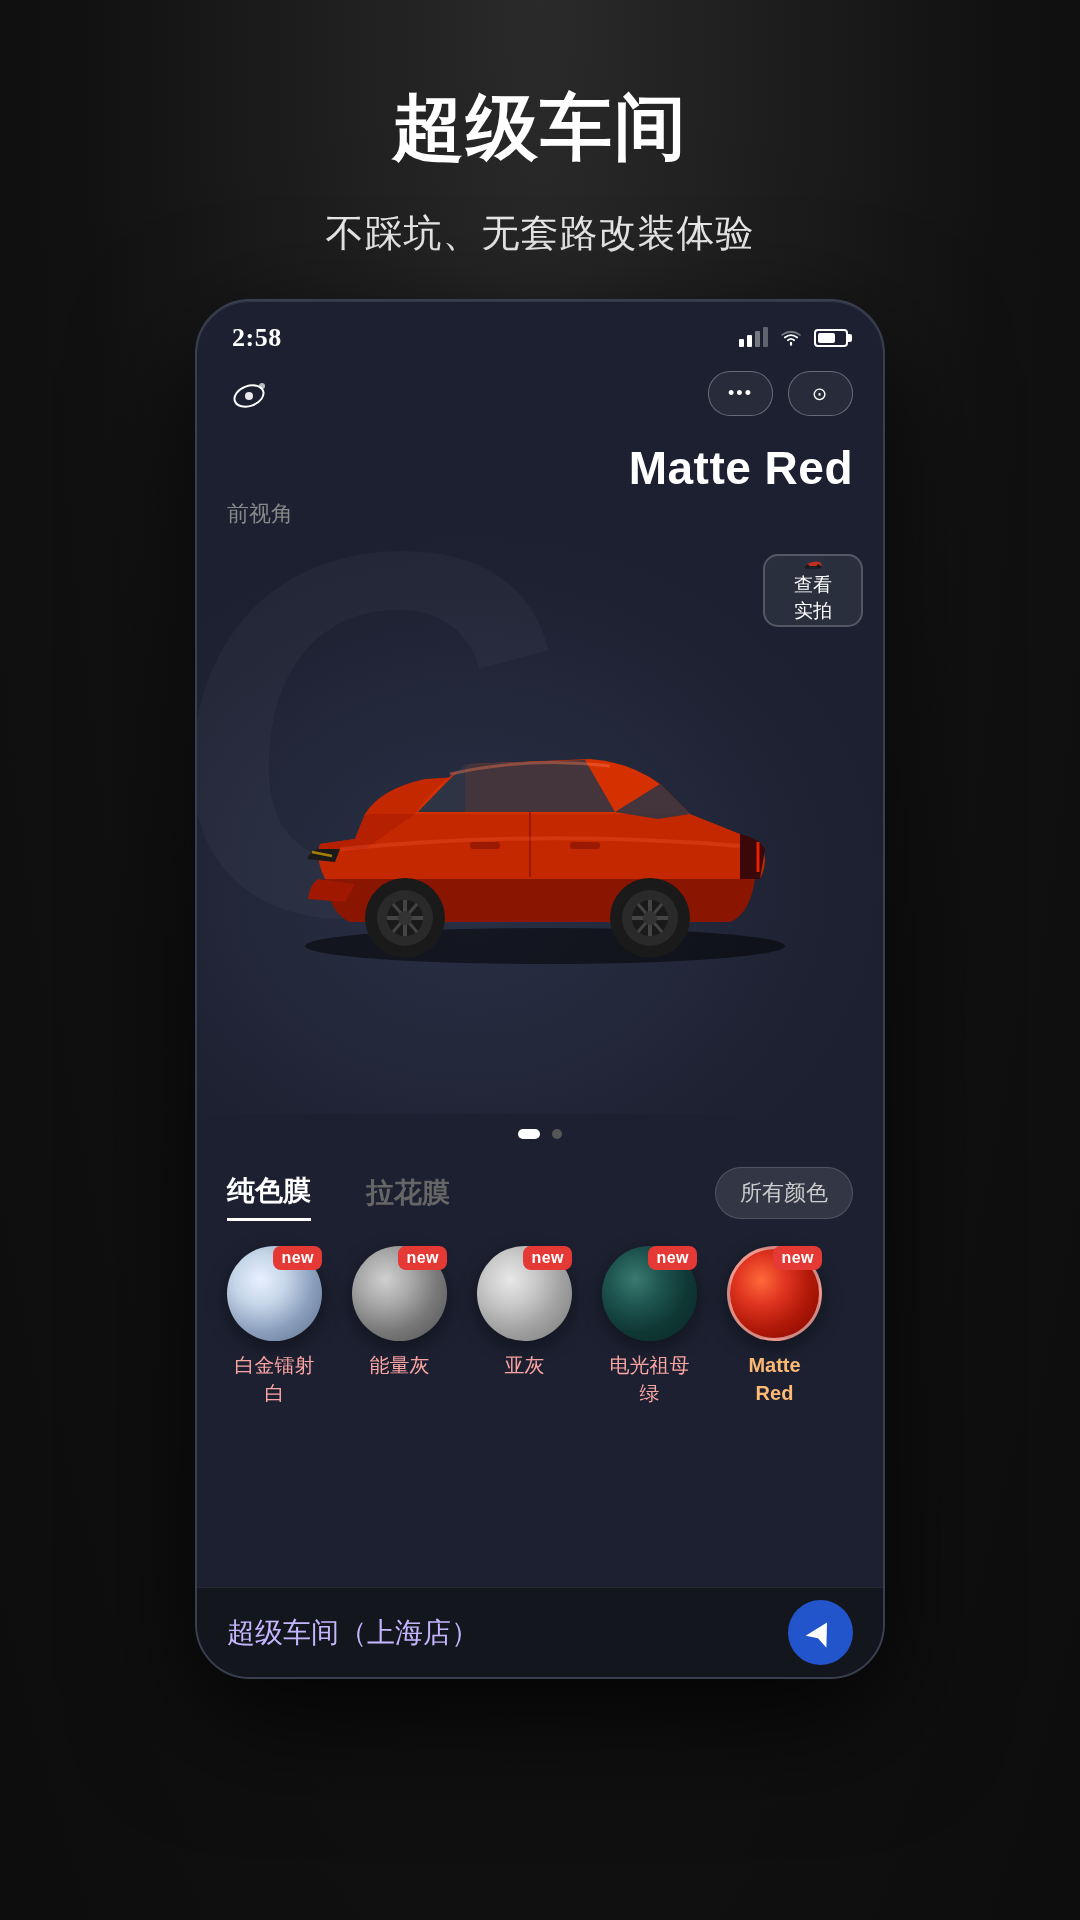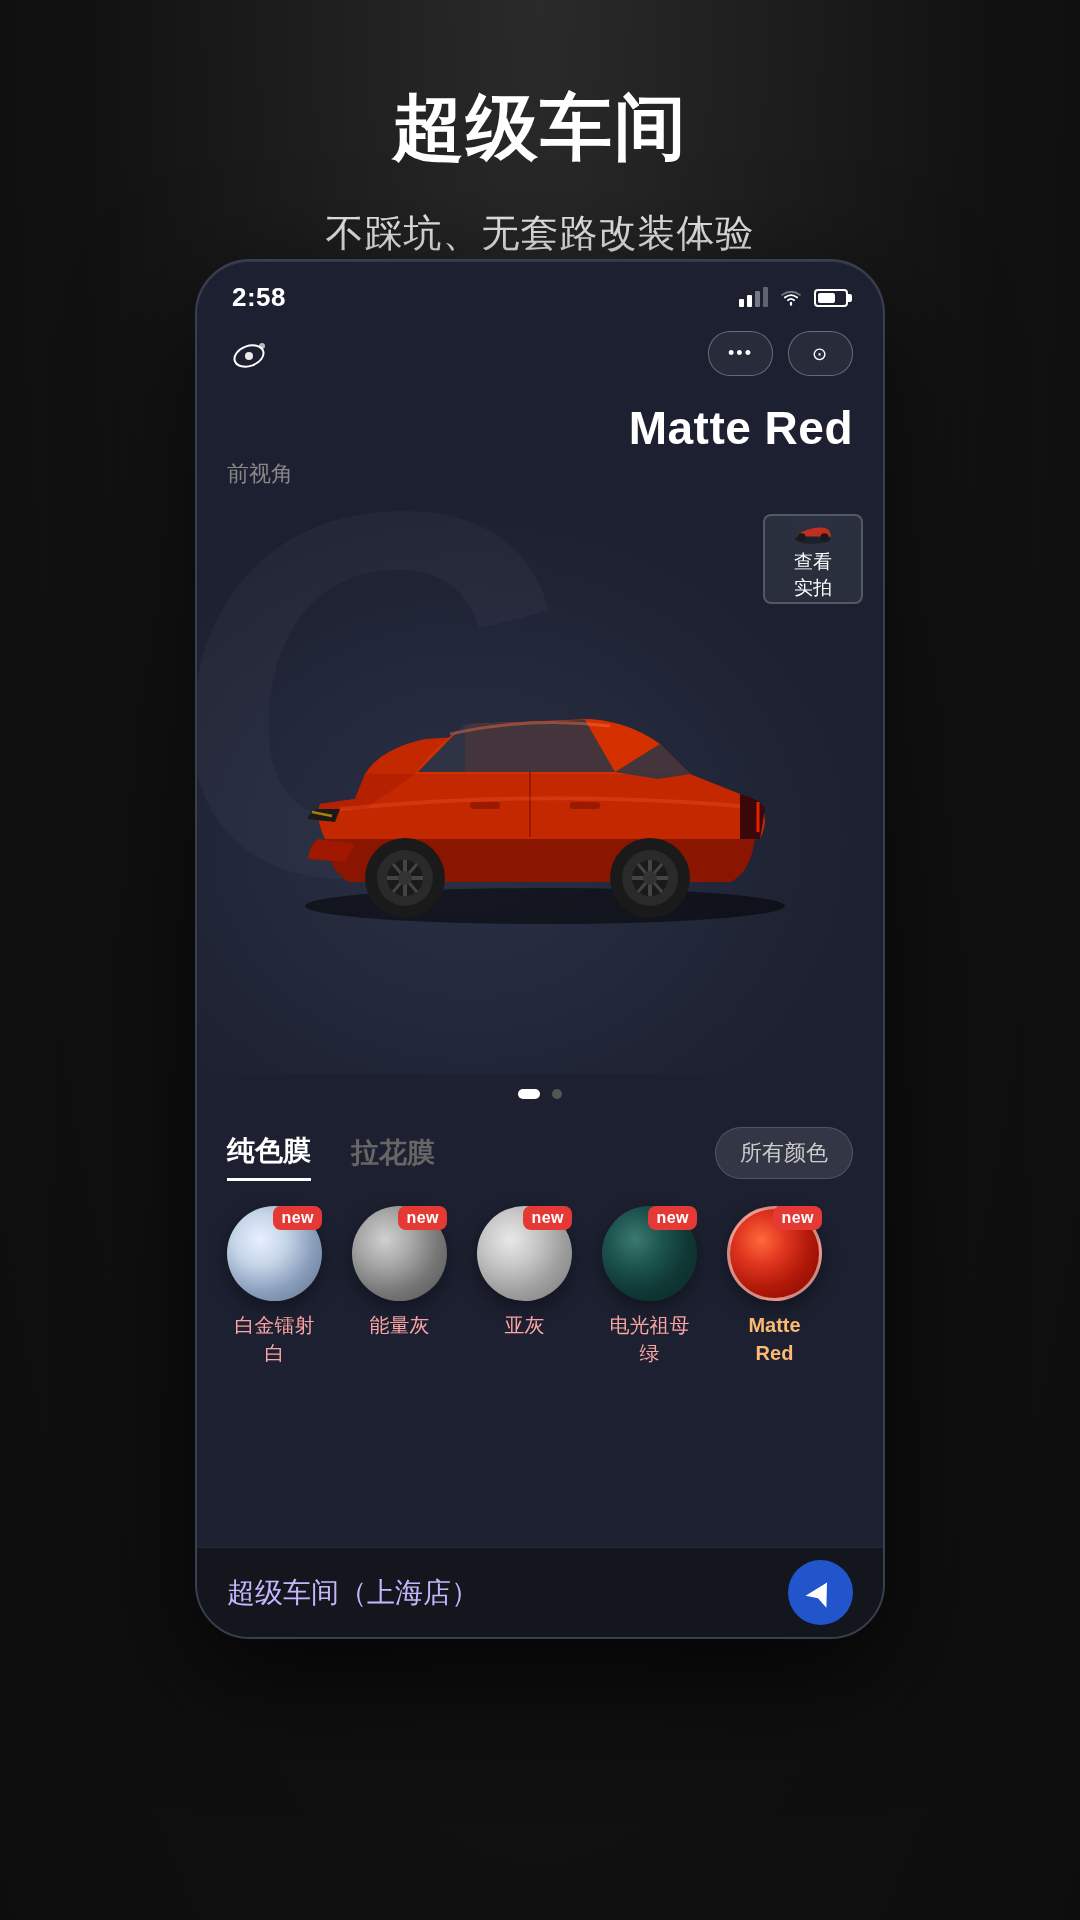--- a/index.html
+++ b/index.html
@@ -24,20 +24,21 @@
       background: radial-gradient(ellipse at center top, #2a2a2a 0%, #111 60%, #0d0d0d 100%);
       z-index: 0;
     }
 
     
     .page-header {
       position: relative;
       z-index: 1;
       text-align: center;
       padding-top: 80px;
+      padding-bottom: 40px;
     }
 
     .page-title {
       font-size: 72px;
       font-weight: 800;
       color: #fff;
       letter-spacing: 2px;
     }
 
     .page-subtitle {
@@ -61,20 +62,21 @@
       box-shadow: 0 40px 120px rgba(0,0,0,0.8), inset 0 1px 0 rgba(255,255,255,0.1);
     }
 
     
     .phone-status-bar {
       display: flex;
       justify-content: space-between;
       align-items: center;
       padding: 18px 35px 0;
       height: 55px;
+      font-family: Liberation Serif, serif;
     }
 
     .status-time {
       font-size: 26px;
       font-weight: 600;
       color: #fff;
       letter-spacing: 0.5px;
     }
 
     .status-icons {
@@ -232,23 +234,23 @@
       width: 580px;
       height: 300px;
     }
 
     
     .realshot-thumbnail {
       position: absolute;
       top: 20px;
       right: 20px;
       width: 100px;
-      height: 90px;
+      height: 73px;
       background: #2a2f3e;
-      border-radius: 8px;
+      border-radius: 15px;
       border: 2px solid rgba(255,255,255,0.2);
       display: flex;
       flex-direction: column;
       align-items: center;
       justify-content: flex-end;
       cursor: pointer;
       z-index: 3;
     }
 
     .realshot-text {
@@ -278,21 +280,21 @@
       background: #fff;
       width: 22px;
       border-radius: 5px;
     }
 
     
     .film-tabs {
       display: flex;
       align-items: center;
       padding: 10px 30px;
-      gap: 0;
+      gap: 15px;
     }
 
     .film-tab {
       font-size: 28px;
       font-weight: 600;
       color: #fff;
       padding: 8px 0;
       margin-right: 40px;
       cursor: pointer;
       border-bottom: 3px solid transparent;

